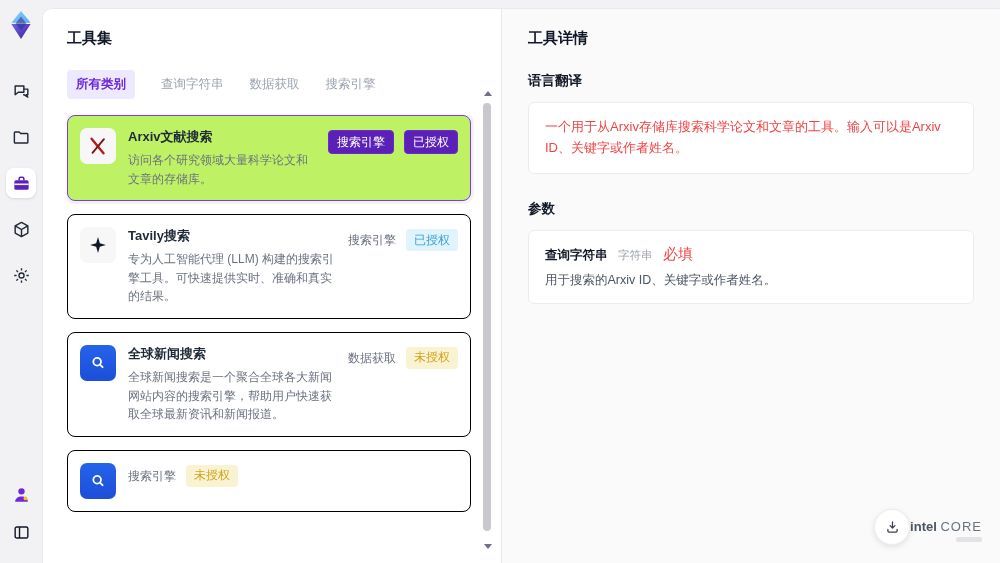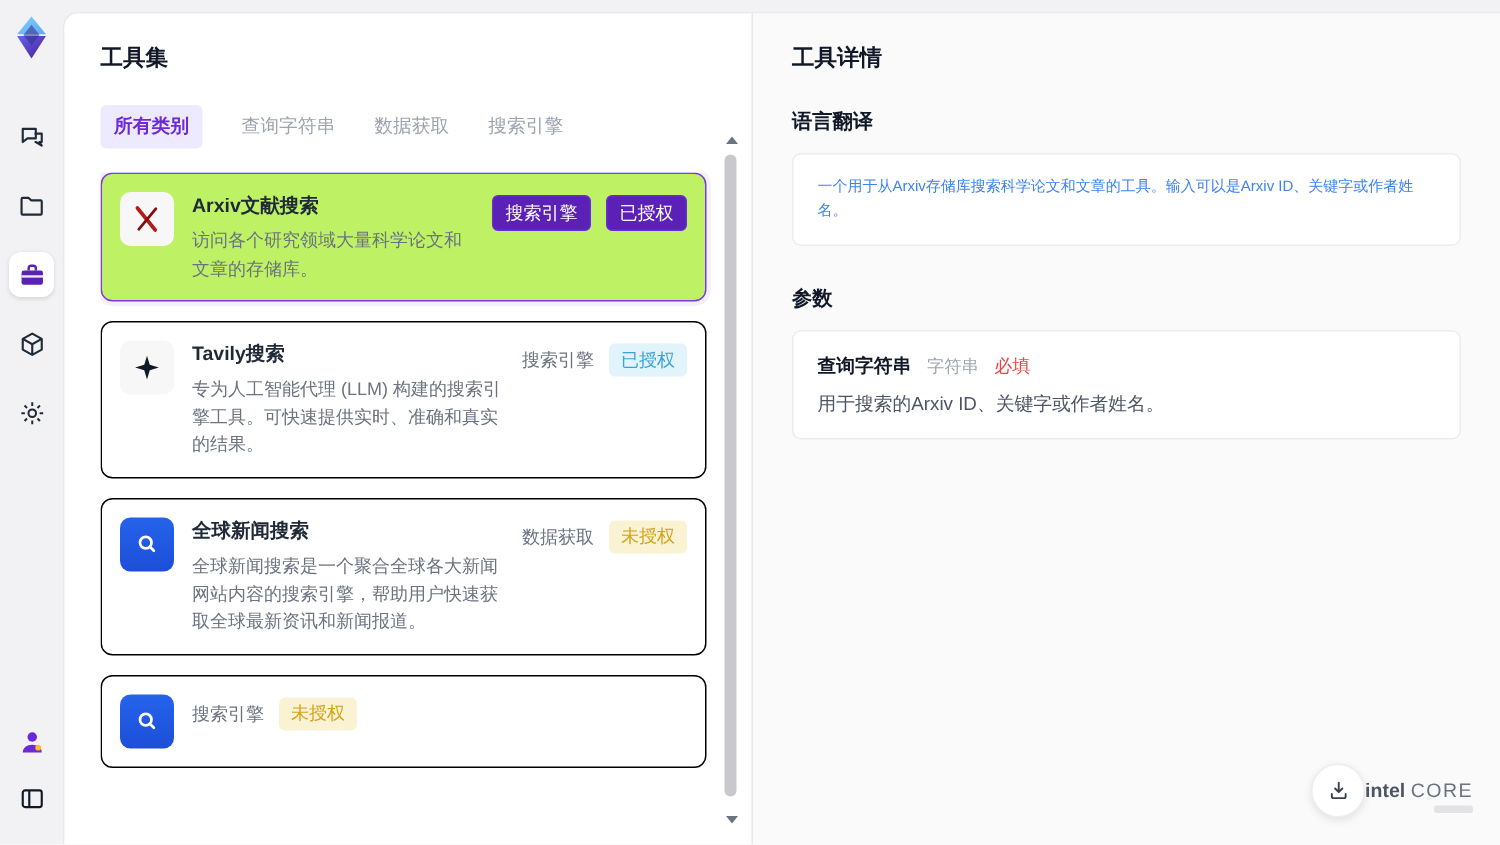--- a/index.html
+++ b/index.html
@@ -47,25 +47,25 @@
   .vscroll .arrow { position:absolute; left:1px; width:0; height:0; border-left:4px solid transparent; border-right:4px solid transparent; }
   .vscroll .arrow.up { top:0; border-bottom:5px solid #6b7280; }
   .vscroll .arrow.down { bottom:0; border-top:5px solid #6b7280; }
   .vscroll .thumb { position:absolute; left:0; top:12px; bottom:18px; width:8px; background:#c9c9cd; border-radius:4px; }
 
   
   .detail-panel { flex:1; background:#fafafa; border-left:1px solid #e8e8ea; padding:20px 26px; position:relative; }
   .detail-title { font-size:15px; font-weight:bold; color:#111827; margin-bottom:24px; }
   .section-heading { font-size:13.5px; font-weight:bold; color:#111827; margin-bottom:12px; }
   .info-box { background:#fff; border:1px solid #ececee; border-radius:6px; padding:14px 16px; margin-bottom:26px; }
-  .info-text { font-size:10px; color:#3b82f6; line-height:1.6; }
+  .info-text { font-size:13px; color:#ef4444; line-height:1.6; }
   .param-head { margin-bottom:8px; }
   .param-name { font-size:12.5px; font-weight:bold; color:#111827; }
   .param-type { font-size:11.5px; color:#9ca3af; margin-left:6px; }
-  .param-required { font-size:12px; color:#ef4444; margin-left:6px;text-align:center; }
+  .param-required { font-size:15px; color:#ef4444; margin-left:6px;text-align:center; }
   .param-desc { font-size:12.5px; color:#4b5563; }
 
   
   .float-area { position:absolute; right:18px; bottom:10px; display:flex; flex-direction:row; align-items:center; }
   .dl-btn { width:36px; height:36px; border-radius:50%; background:#fff; border:1px solid #ededf0; box-shadow:0 2px 6px rgba(0,0,0,.10); display:flex; align-items:center; justify-content:center; cursor:pointer; margin-bottom:8px; }
   .brand { text-align:center; color:#4b5563; line-height:1; }
   .brand .line1 { font-size:13px; }
   .brand .intel { font-weight:bold; letter-spacing:0; }
   .brand .core { font-weight:normal; letter-spacing:1px; color:#6b7280; }
   .brand .ultra-bar { width:26px; height:5px; background:#e3e3e6; border-radius:2px; margin:4px 0 0 auto; }

